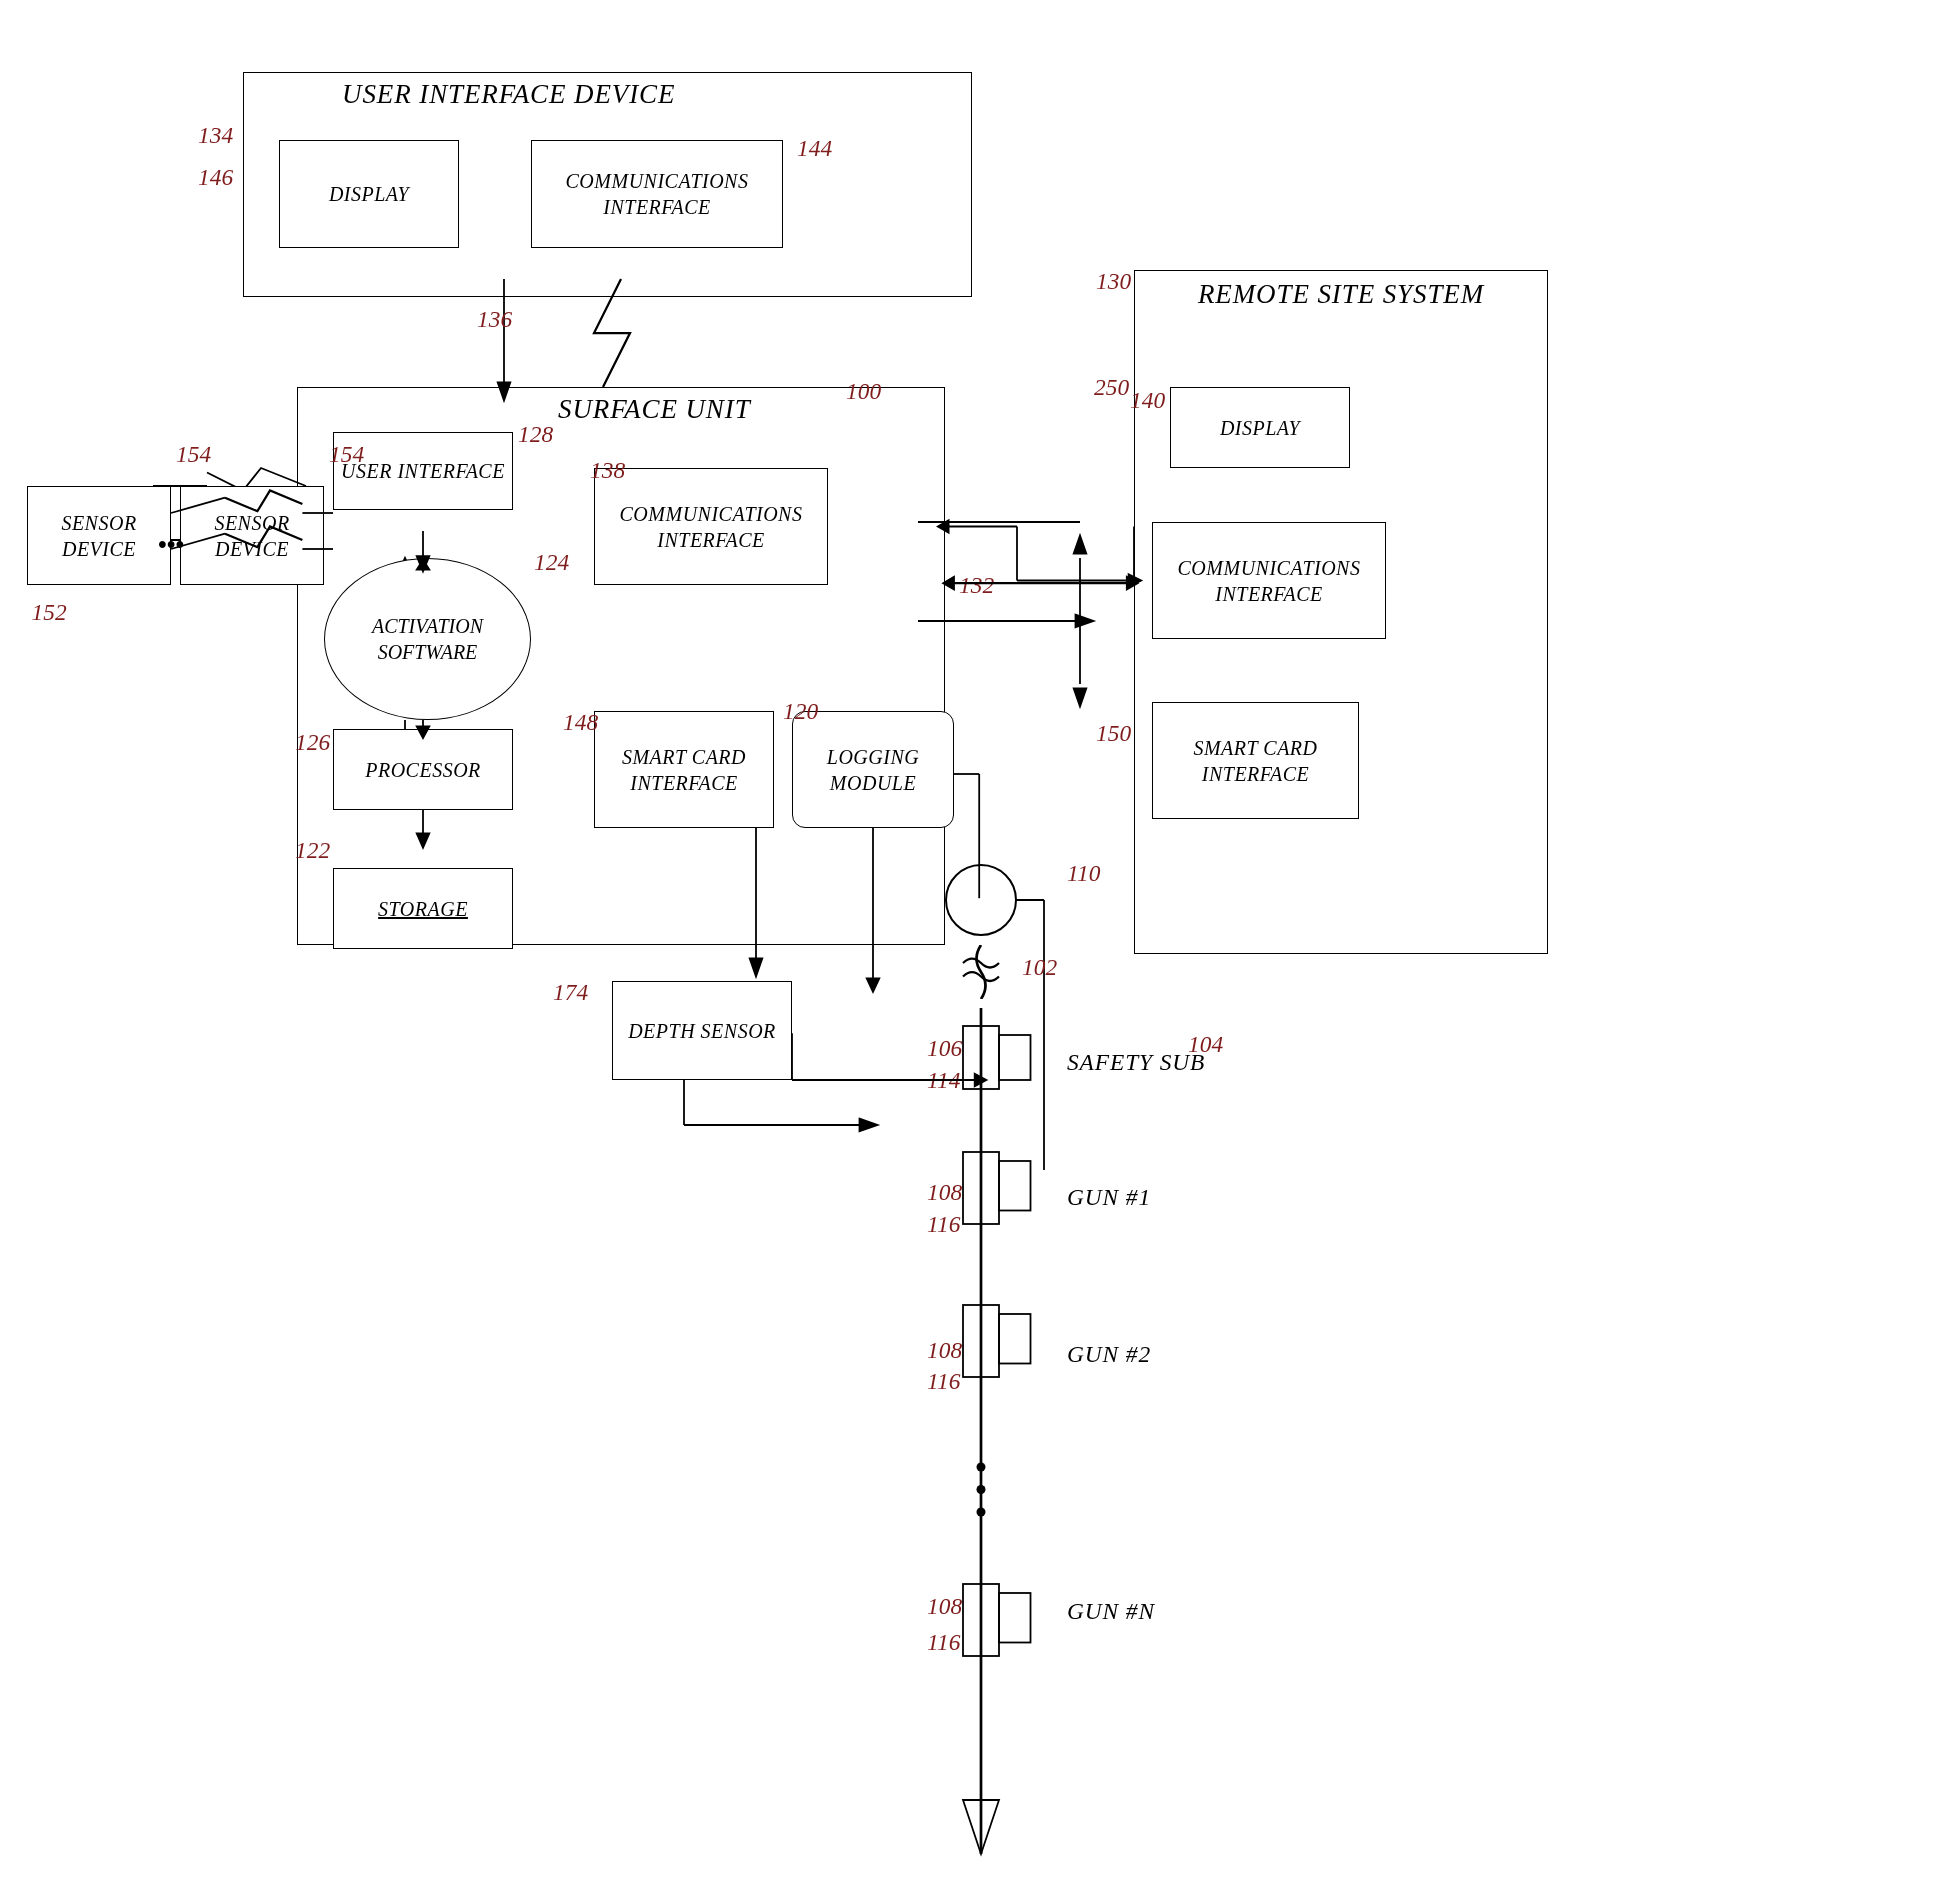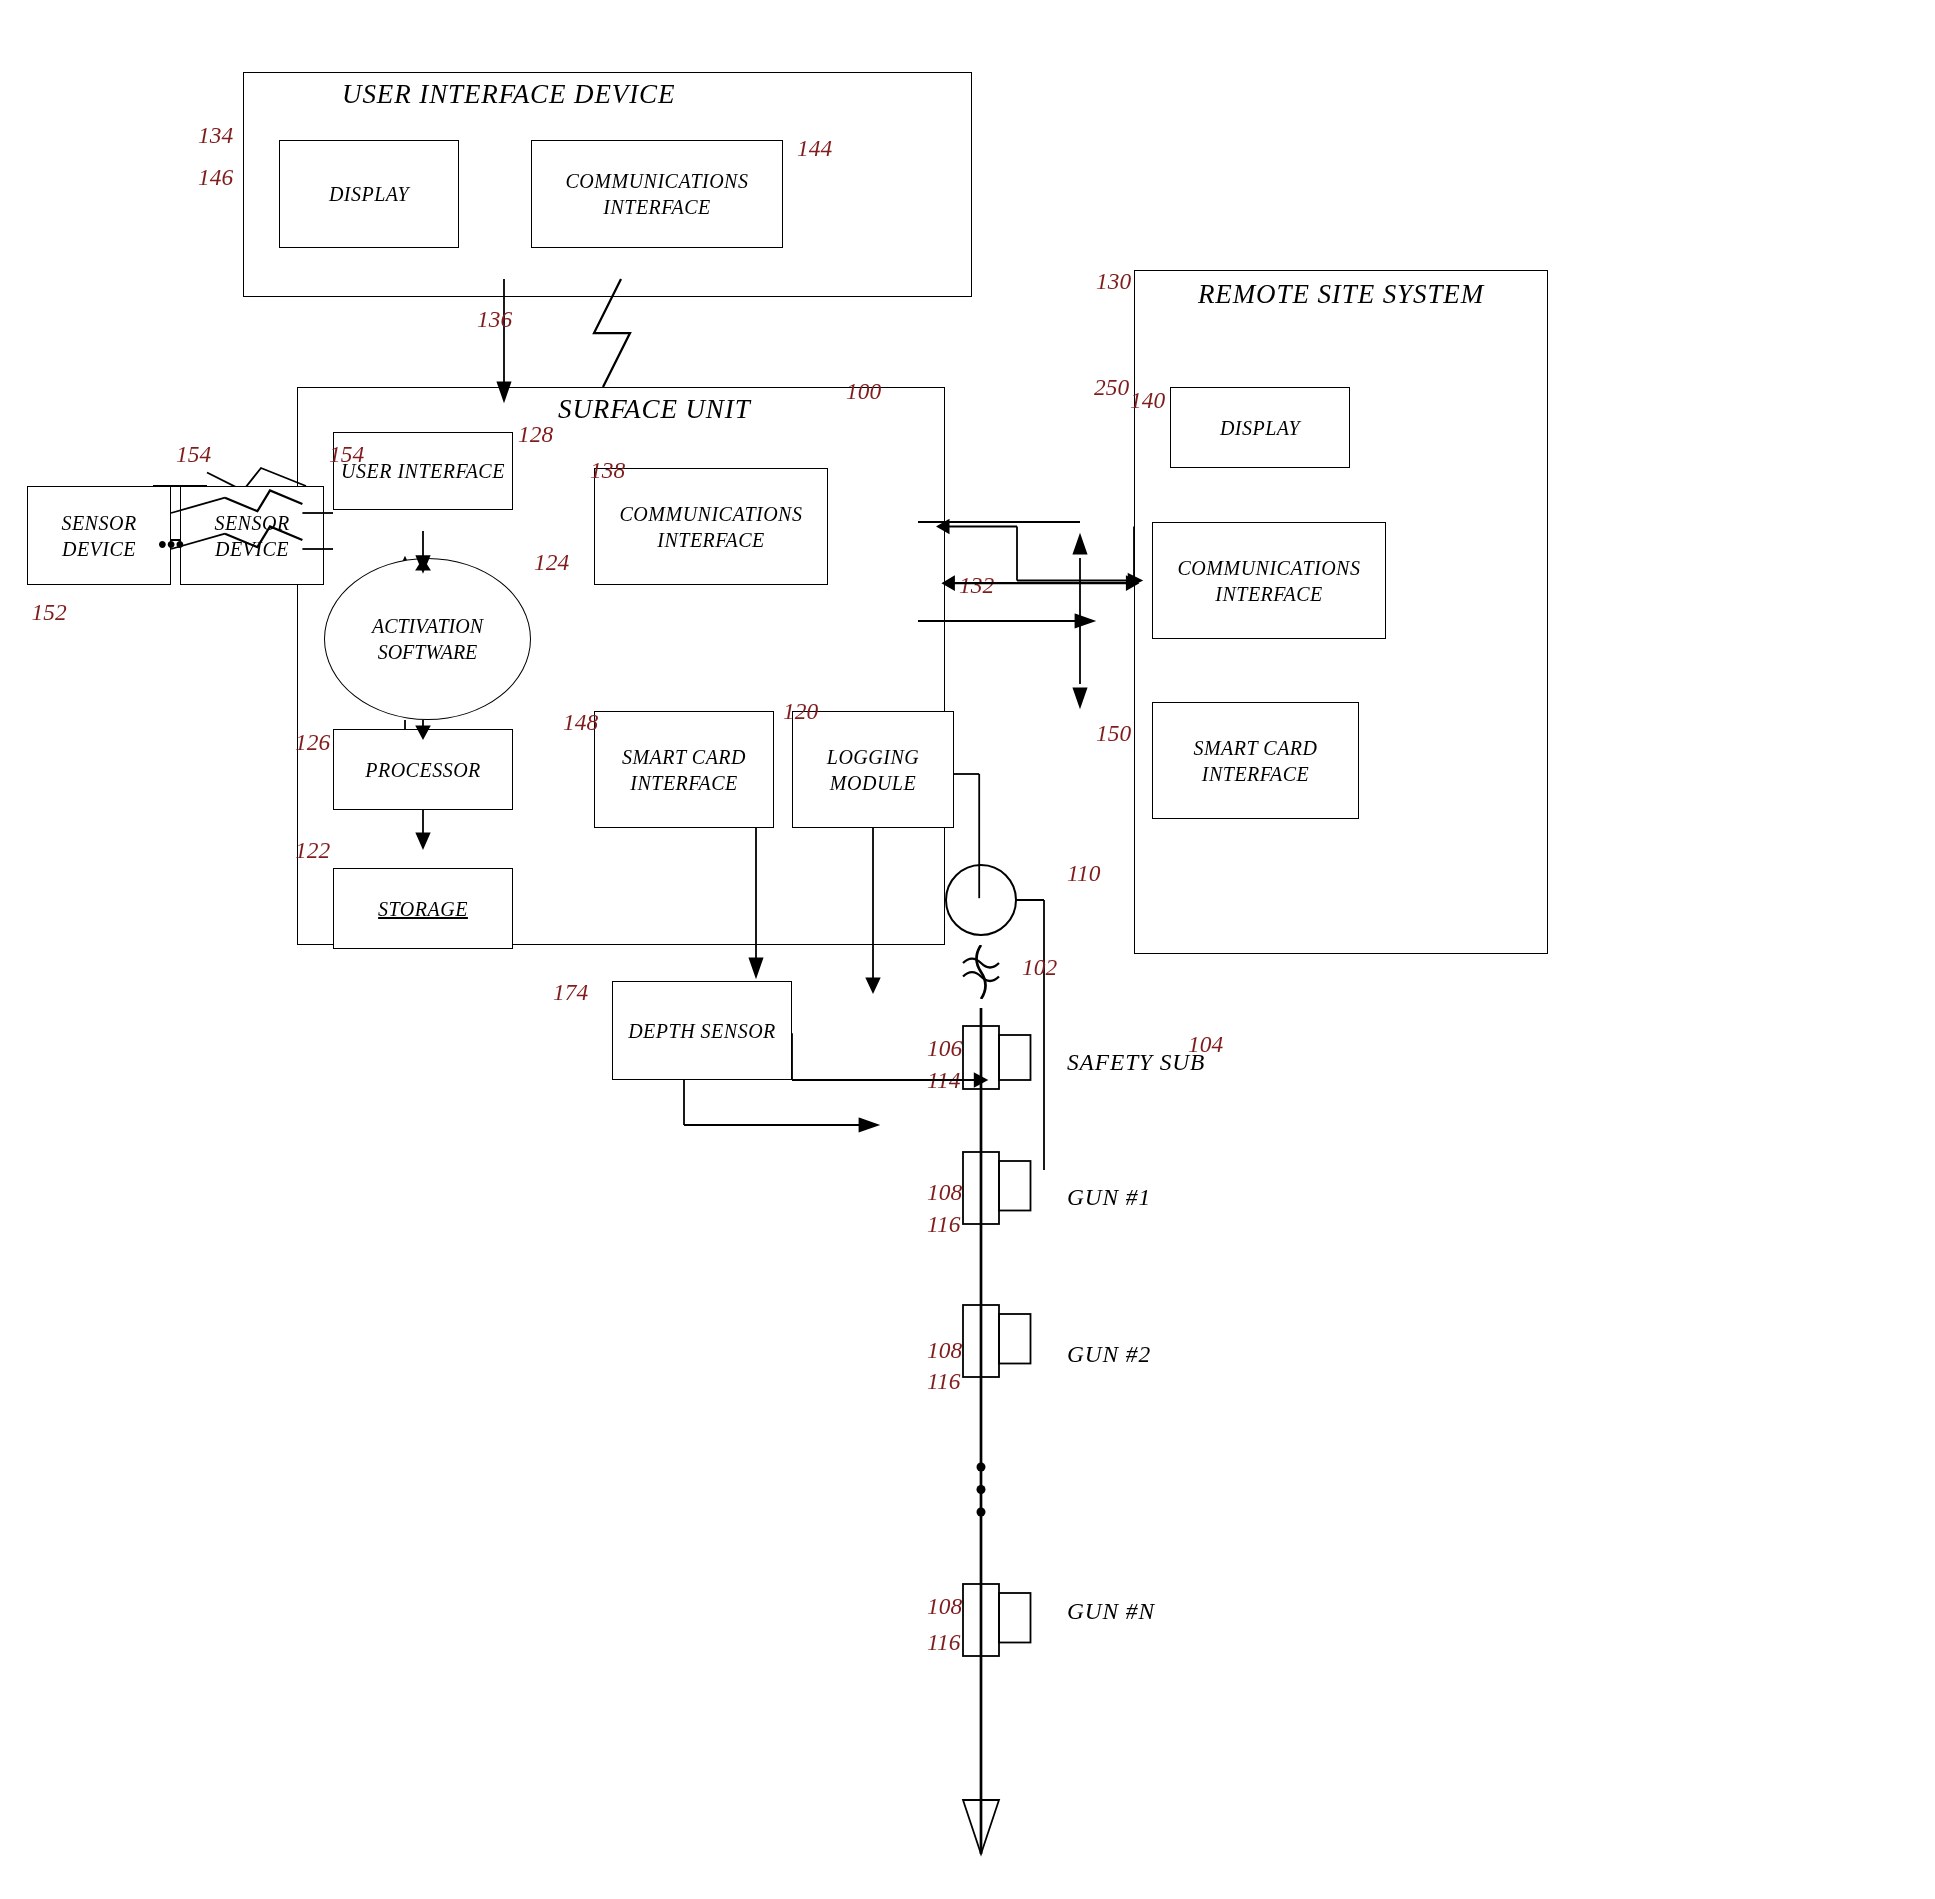--- a/index.html
+++ b/index.html
@@ -190,21 +190,21 @@
   </div>
   <div class="label-ref" style="left:590px; top:457px;">138</div>
 
   <div class="box" style="left:594px; top:711px; width:180px; height:117px;">
     <span class="box-label">SMART
 CARD
 INTERFACE</span>
   </div>
   <div class="label-ref" style="left:563px; top:709px;">148</div>
 
-  <div class="box" style="left:792px; top:711px; width:162px; height:117px;">
+  <div class="box" style="left:792px; top:711px; width:162px; height:117px;border-radius:13px;">
     <span class="box-label">LOGGING
 MODULE</span>
   </div>
   <div class="label-ref" style="left:783px; top:698px;">120</div>
 
   <div class="box" style="left:612px; top:981px; width:180px; height:99px;">
     <span class="box-label">DEPTH
 SENSOR</span>
   </div>
   <div class="label-ref" style="left:553px; top:979px;">174</div>

